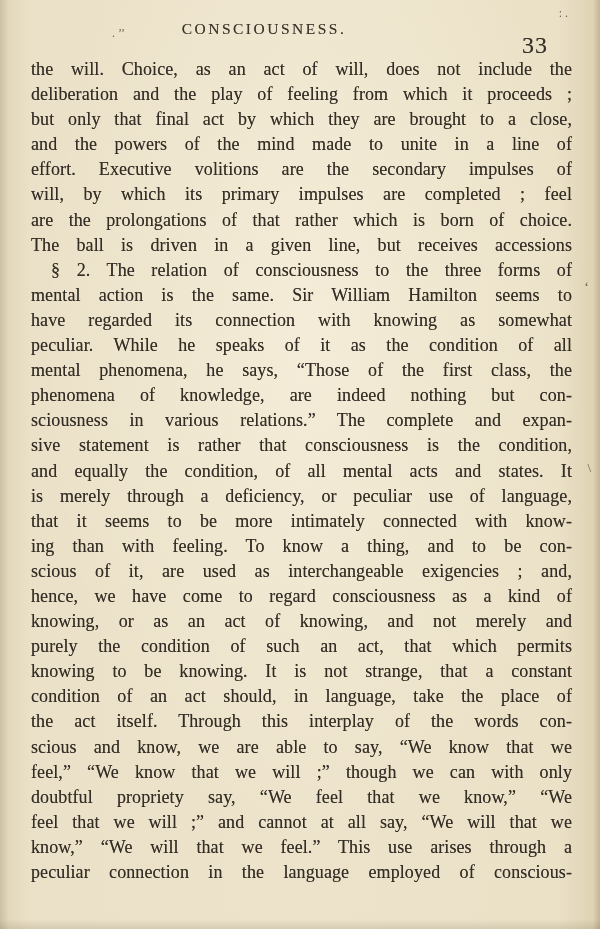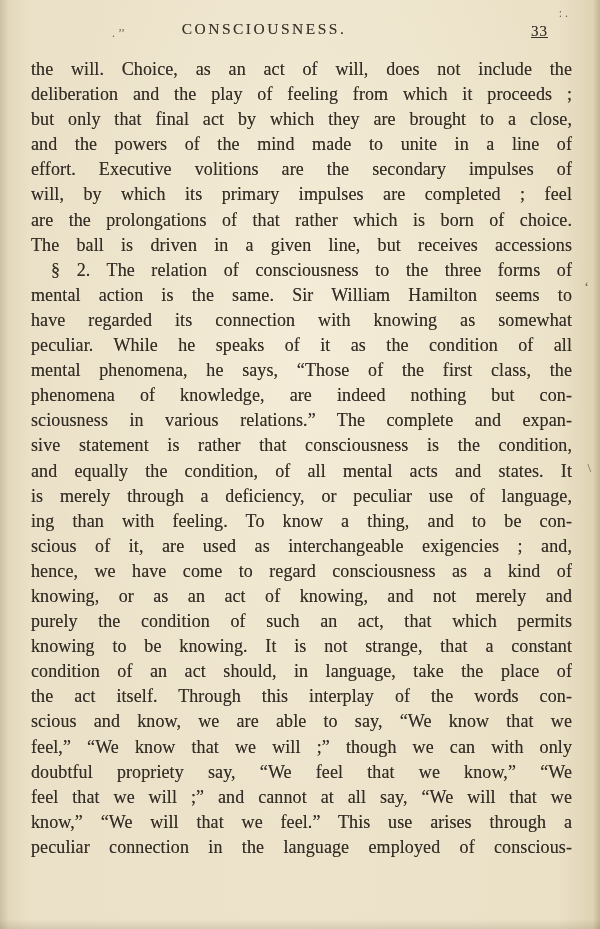--- a/index.html
+++ b/index.html
@@ -53,26 +53,25 @@
     transform: translateX(-50%);
     font-size: 15.5px;
     letter-spacing: 2.5px;
     color: #3c352b;
     text-shadow: 0 0 0.6px rgba(46,38,28,0.5);
     white-space: nowrap;
   }
   .page-number {
     position: absolute;
     right: 52px;
-    top: 3px;
-    font-size: 15px;
+    top: 12px;
+    font-size: 24px;
     letter-spacing: 1px;
     color: #363028;
     text-shadow: 0 0 0.6px rgba(46,38,28,0.5);
-    text-decoration: underline;
   }
 
   .body-text {
     position: absolute;
     top: 57px;
     left: 31px;
     width: 541px;
     font-size: 18px;
     line-height: 25.1px;
   }
@@ -132,20 +131,21 @@
         <div class="line">§ 2. The relation of consciousness to the three forms of</div>
         <div class="line">mental action is the same. Sir William Hamilton seems to</div>
         <div class="line">have regarded its connection with knowing as somewhat</div>
         <div class="line">peculiar. While he speaks of it as the condition of all</div>
         <div class="line">mental phenomena, he says, “Those of the first class, the</div>
         <div class="line">phenomena of knowledge, are indeed nothing but con-</div>
         <div class="line">sciousness in various relations.” The complete and expan-</div>
         <div class="line">sive statement is rather that consciousness is the condition,</div>
         <div class="line">and equally the condition, of all mental acts and states. It</div>
         <div class="line">is merely through a deficiency, or peculiar use of language,</div>
+        <div class="line">that it seems to be more intimately connected with know-</div>
         <div class="line">ing than with feeling. To know a thing, and to be con-</div>
         <div class="line">scious of it, are used as interchangeable exigencies ; and,</div>
         <div class="line">hence, we have come to regard consciousness as a kind of</div>
         <div class="line">knowing, or as an act of knowing, and not merely and</div>
         <div class="line">purely the condition of such an act, that which permits</div>
         <div class="line">knowing to be knowing. It is not strange, that a constant</div>
         <div class="line">condition of an act should, in language, take the place of</div>
         <div class="line">the act itself. Through this interplay of the words con-</div>
         <div class="line">scious and know, we are able to say, “We know that we</div>
         <div class="line">feel,” “We know that we will ;” though we can with only</div>

